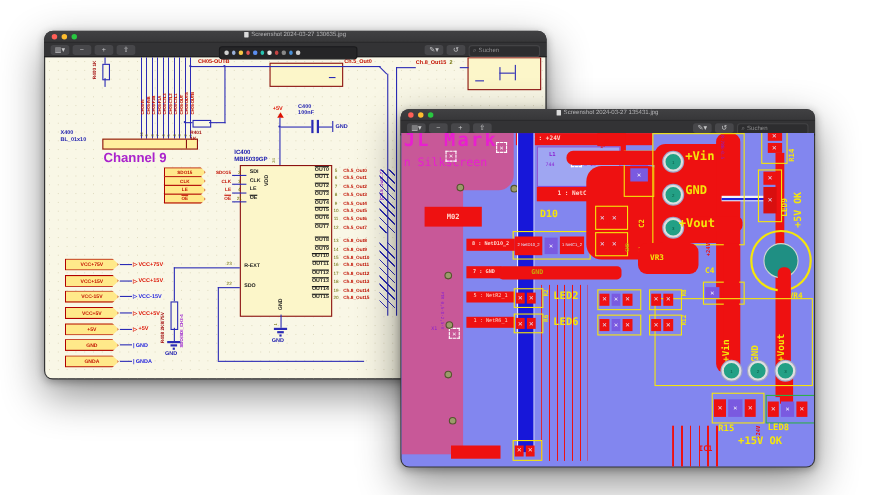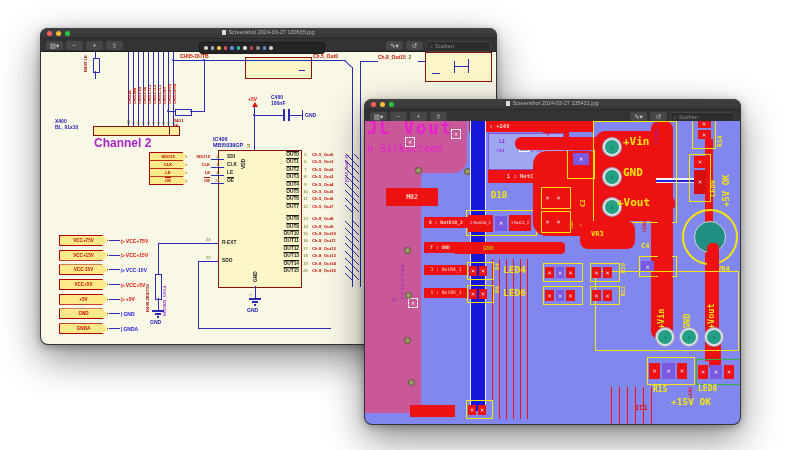--- a/index.html
+++ b/index.html
@@ -185,21 +185,21 @@
         <span class="v" style="color:#6b6b00;font-size:3.6px;font-weight:normal">5</span>
         <span class="v" style="color:#6b6b00;font-size:3.6px;font-weight:normal">4</span>
         <span class="v" style="color:#6b6b00;font-size:3.6px;font-weight:normal">3</span>
         <span class="v" style="color:#6b6b00;font-size:3.6px;font-weight:normal">2</span>
         <span class="v" style="color:#6b6b00;font-size:3.6px;font-weight:normal">1</span>
       </div>
     <div class="sym" style="left:52px;top:74px;width:85px;height:8px;background:#ffef9e">
         <div style="position:absolute;right:9px;top:0;bottom:0;border-left:1px solid #8b1111"></div>
       </div>
     <div class="ref" style="left:14px;top:66px"><span>X400</span><br><span>BL_01x10</span></div>
-    <div class="a" style="left:53px;top:84px;font-size:12px;font-weight:bold;color:#aa22cc">Channel 2</div>
+    <div class="a" style="left:53px;top:84px;font-size:12px;font-weight:bold;color:#aa22cc">Channel 9</div>
 
     <div class="res" style="left:134px;top:57px;width:15px;height:5px"></div>
     <div class="rref" style="left:132px;top:66px"><span>R401</span><br><span>1K</span></div>
     <div class="w" style="left:127px;top:59px;width:7px;height:1px"></div>
     <div class="dot" style="left:126px;top:58px"></div>
     <div class="w" style="left:149px;top:59px;width:15px;height:1px"></div>
     <div class="w" style="left:163px;top:8px;width:1px;height:52px"></div>
     <div class="dot" style="left:162px;top:7px"></div>
 
     <div class="net" style="left:207px;top:44px;color:#dd1100">+5V</div>
@@ -453,21 +453,21 @@
           <span>⌕</span>
           <span>Suchen</span>
         </span>
     </div>
   </div>
 
   <div class="canvas pcb" style="top:22px">
 
     <div class="a" style="left:0;top:0;width:56px;height:292px;background:#c85898"></div>
     <div class="a" style="left:0;top:0;width:102px;height:52px;background:#c85898;border-radius:0 0 14px 0"></div>
-    <div class="a mono" style="left:2px;top:-3px;font-size:17px;font-weight:bold;letter-spacing:2px;color:#e81fd0">JL Vout</div>
+    <div class="a mono" style="left:2px;top:-3px;font-size:17px;font-weight:bold;letter-spacing:2px;color:#e81fd0">JL Mark</div>
     <div class="a mono" style="left:2px;top:21px;font-size:10.5px;color:#e81fd0">n Silkscreen</div>
     <div class="fidu" style="left:86px;top:8px">✕</div>
     <div class="fidu" style="left:40px;top:16px">✕</div>
     <div class="fidu" style="left:43px;top:177px">✕</div>
     <span class="hole" style="left:39px;top:126px"></span>
     <span class="hole" style="left:40px;top:171px"></span>
     <span class="hole" style="left:39px;top:216px"></span>
     <span class="hole" style="left:43px;top:258px"></span>
     <span class="hole" style="left:99px;top:47px"></span>
     <span class="hole" style="left:50px;top:46px"></span>
@@ -589,41 +589,41 @@
     <div class="silk" style="left:333px;top:263px;font-size:8px">LED8</div>
     <div class="a mono v" style="left:322px;top:238px;height:40px;color:#ee1111;font-size:5px;font-weight:bold">+24V</div>
     <div class="silk" style="left:306px;top:275px;font-size:9.5px">+15V OK</div>
     <div class="a mono" style="left:270px;top:283px;color:#ee1111;font-weight:bold;font-size:7px">IC1</div>
     <div class="a" style="left:246px;top:266px;width:42px;height:38px;background:repeating-linear-gradient(90deg,#ee1111 0 1.5px,transparent 1.5px 8px)"></div>
 
     <div class="a" style="left:127px;top:138px;width:42px;height:160px;background:repeating-linear-gradient(90deg,#ee1111 0 1px,transparent 1px 7px)"></div>
     <div class="a" style="left:59px;top:141px;width:300px">
 
 
-
-
         <div class="prow">
-          <span class="pnet">3 : NetR4_1</span>
+          <span class="pnet">5 : NetR2_1</span>
           <span class="padbox pbA">
             <span class="pad" style="width:8px;height:10px">✕</span>
             <span class="pad" style="width:8px;height:10px">✕</span>
           </span>
-          <span class="rlbl">R4</span>
-          <span class="ledlbl">LED4</span>
+          <span class="rlbl">R2</span>
+          <span class="ledlbl">LED2</span>
           <span class="padbox pbB">
             <span class="pad" style="width:9px;height:11px">✕</span>
             <span class="pmid" style="width:8px;height:11px">✕</span>
             <span class="pad" style="width:9px;height:11px">✕</span>
           </span>
           <span class="padbox pbC">
             <span class="pad" style="width:9px;height:11px">✕</span>
             <span class="pad" style="width:9px;height:11px">✕</span>
           </span>
-          <span class="r2lbl">R10</span>
-        </div>
+          <span class="r2lbl">R8</span>
+        </div>
+
+
 
 
         <div class="prow">
           <span class="pnet">1 : NetR6_1</span>
           <span class="padbox pbA">
             <span class="pad" style="width:8px;height:10px">✕</span>
             <span class="pad" style="width:8px;height:10px">✕</span>
           </span>
           <span class="rlbl">R6</span>
           <span class="ledlbl">LED6</span>

